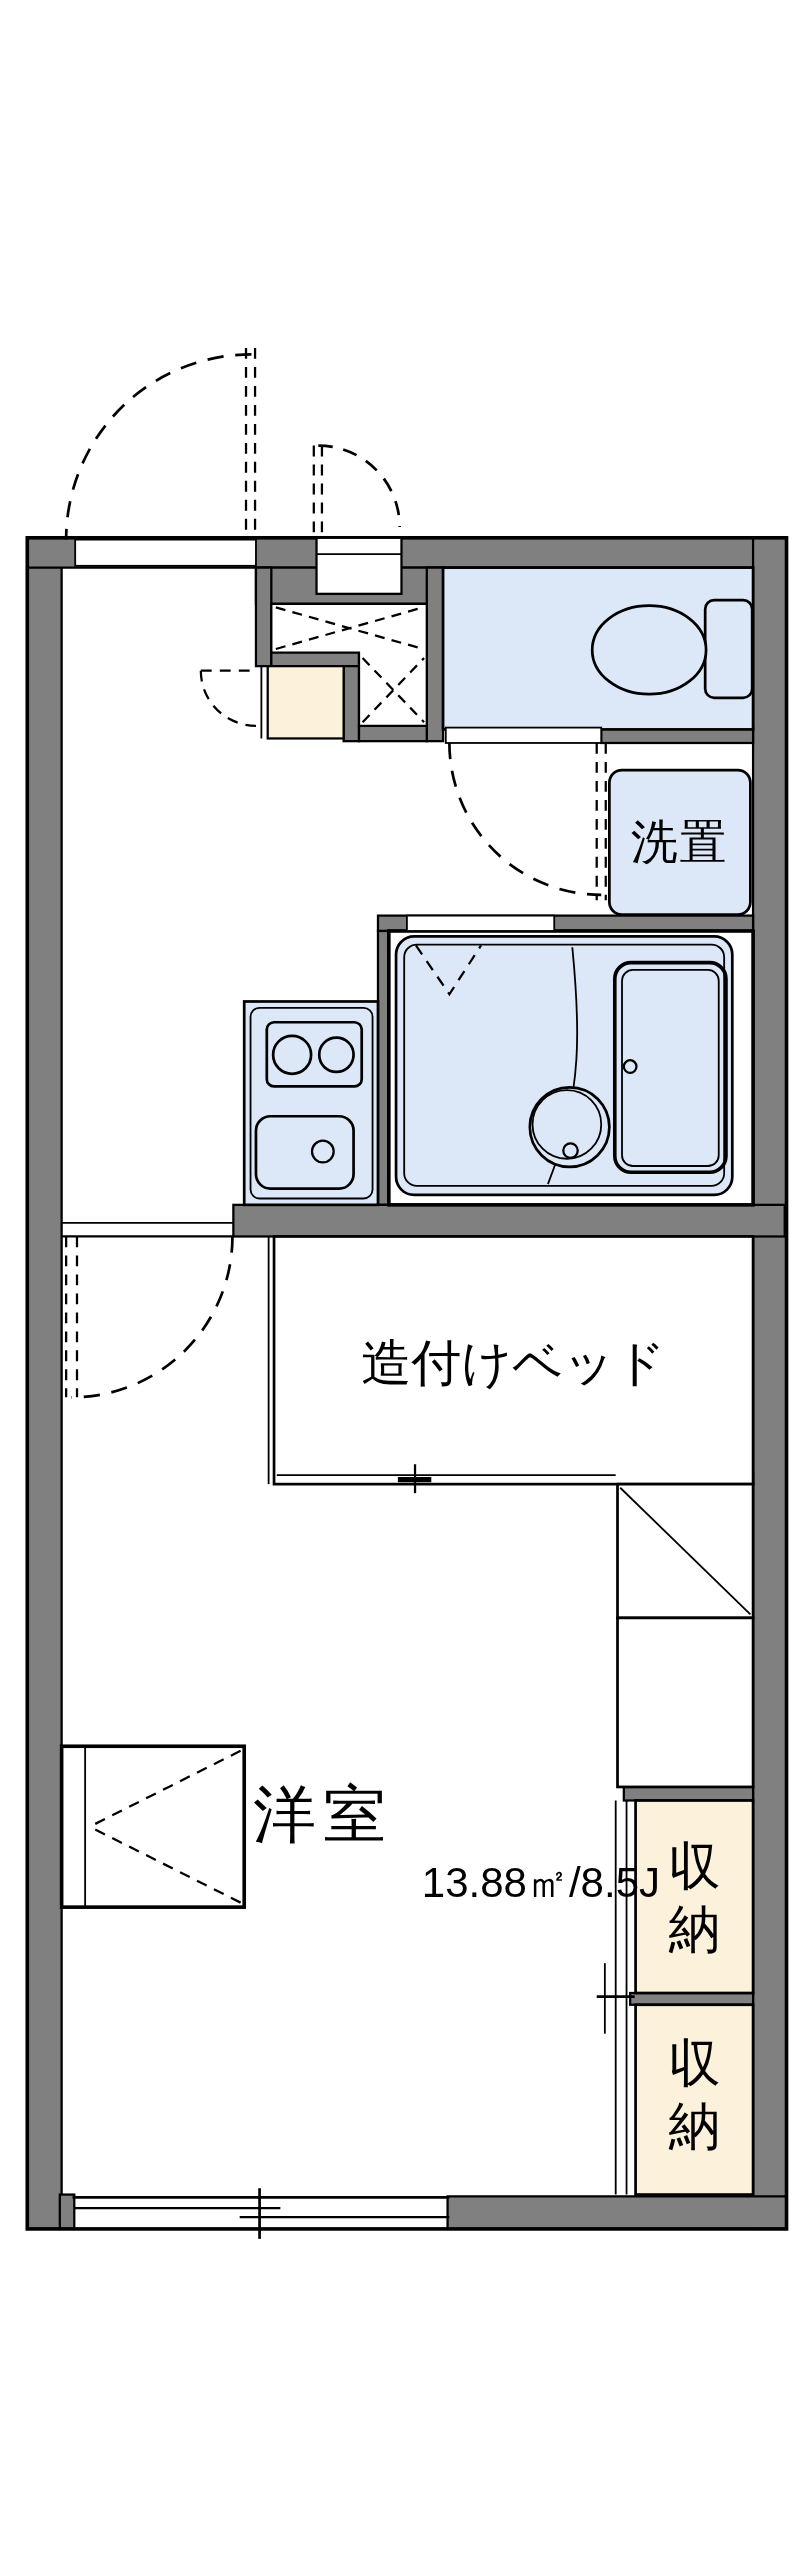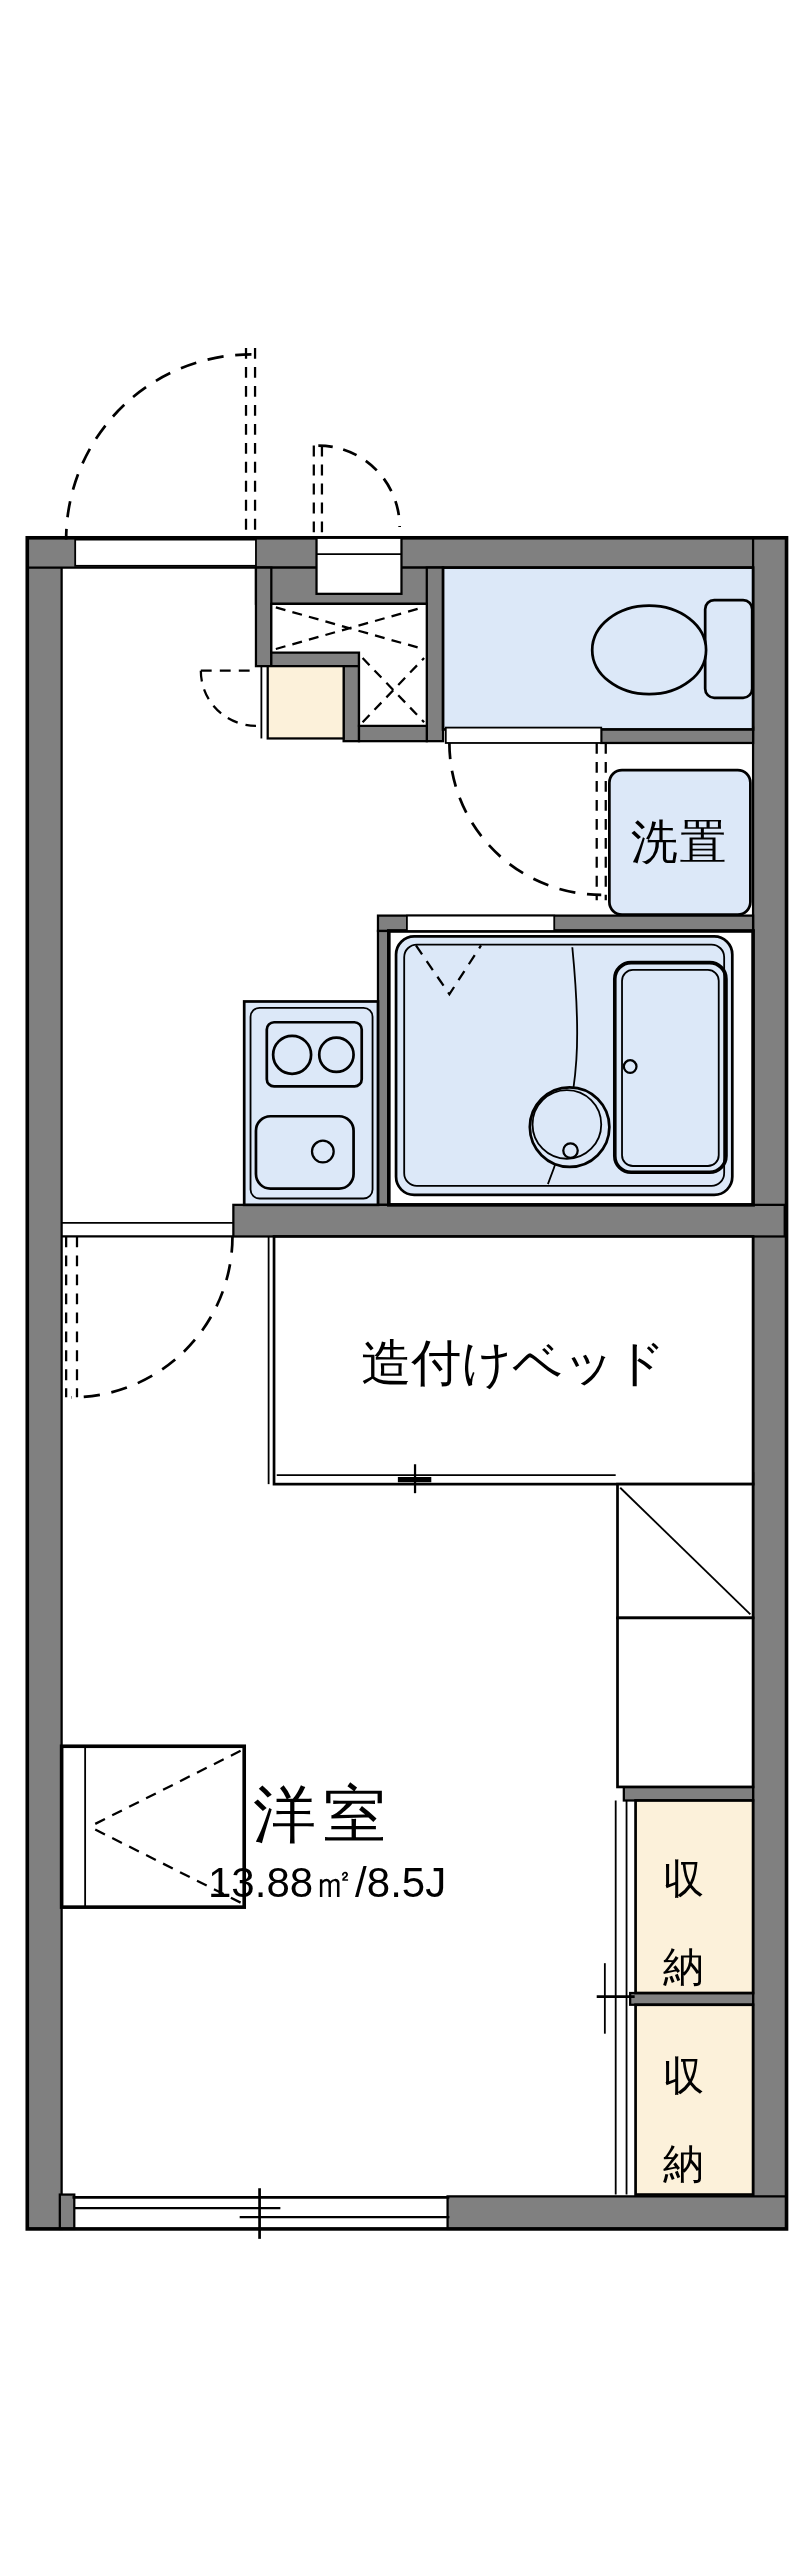--- a/index.html
+++ b/index.html
@@ -22,25 +22,25 @@
     text-align:center;line-height:65px;margin-top:44px;
   }
   .label-bed .l1{font-size:50px;}
   .label-bed .l2{font-size:47px;}
   .label-room{
     left:253px;top:1772px;width:362px;
     text-align:left;font-size:63px;letter-spacing:7.2px;
   }
   .label-size{
     left:208px;top:1855px;width:452px;
-    text-align:left;font-size:42px;
+    text-align:right;font-size:42px;
   }
   .label-storage{
-    width:63px;
-    font-size:41px;line-height:88px;
+    width:63px;text-align:center;
+    font-size:52px;line-height:63px;
     word-break:break-all;white-space:normal;
   }
   .label-storage.upper{left:663px;top:1835px;}
   .label-storage.lower{left:663px;top:2032px;}
 </style>
 </head>
 <body>
 
 <div class="canvas">
 <svg width="812" height="2576" viewBox="0 0 898 2850">

